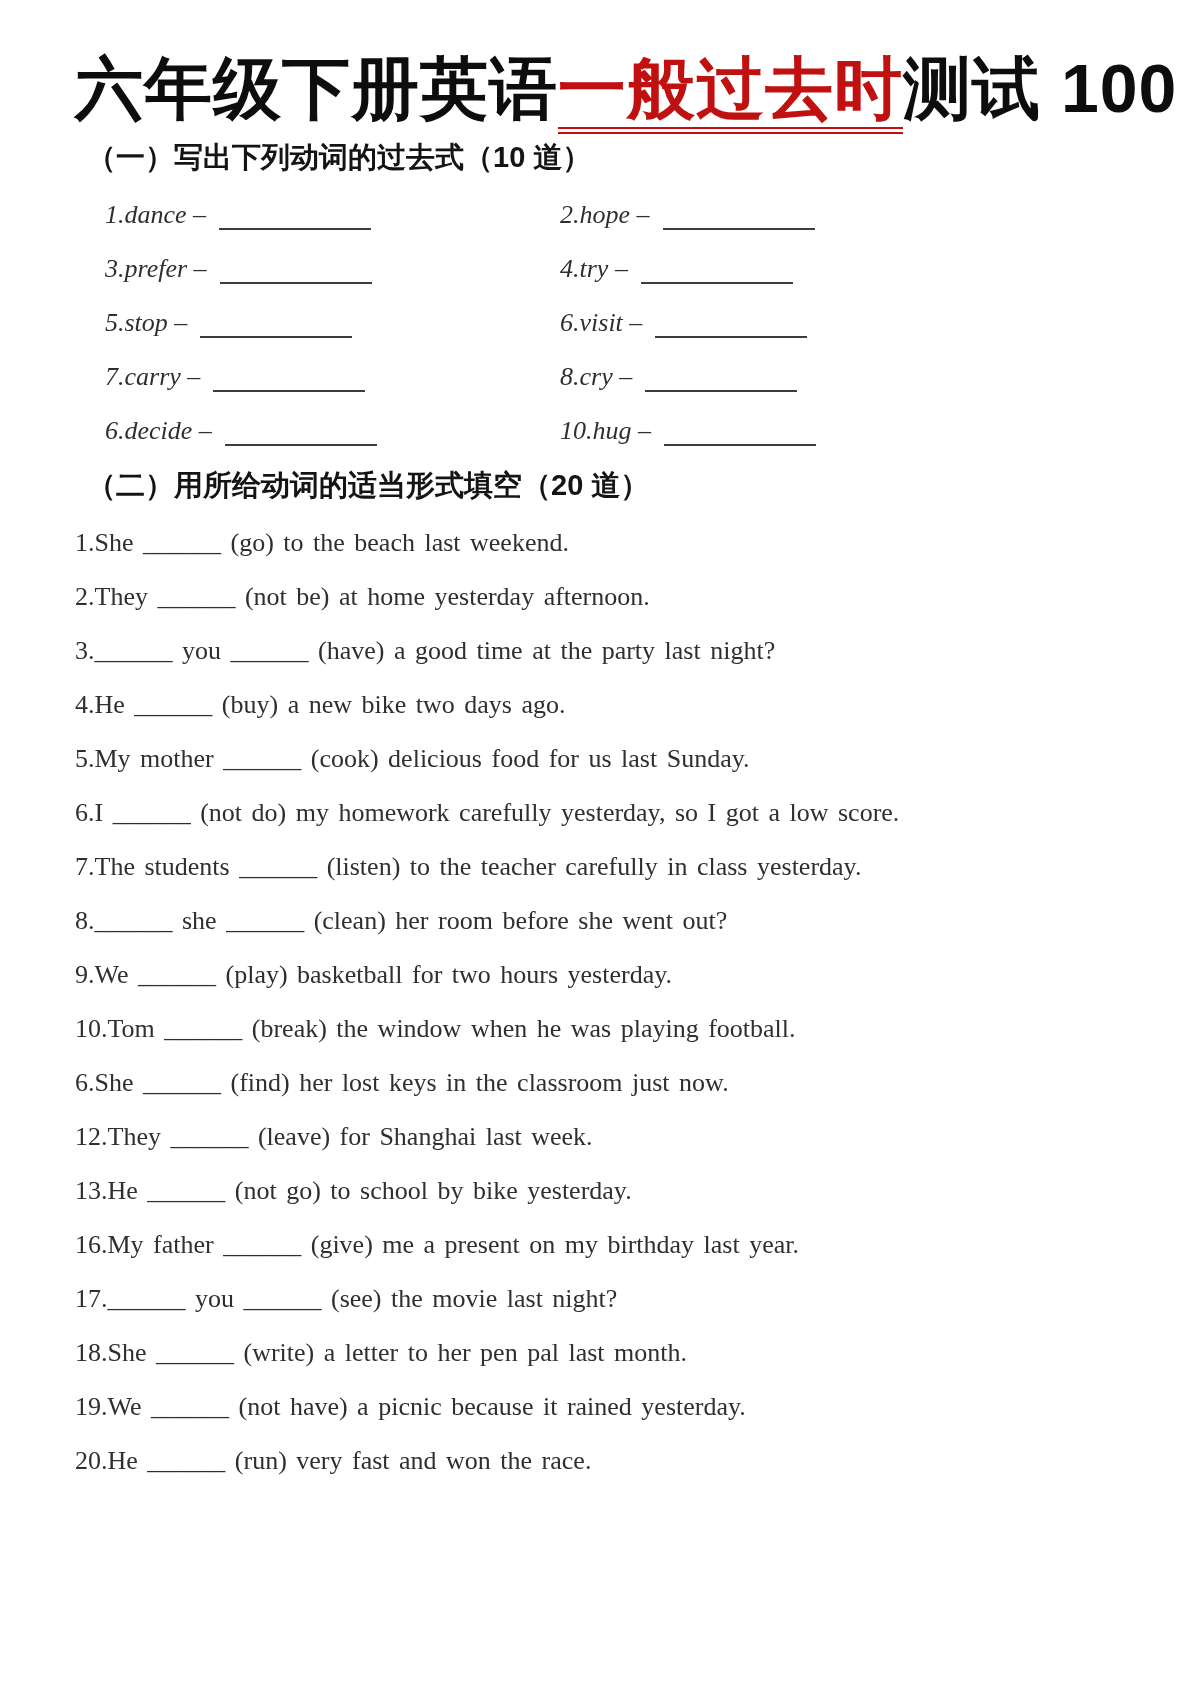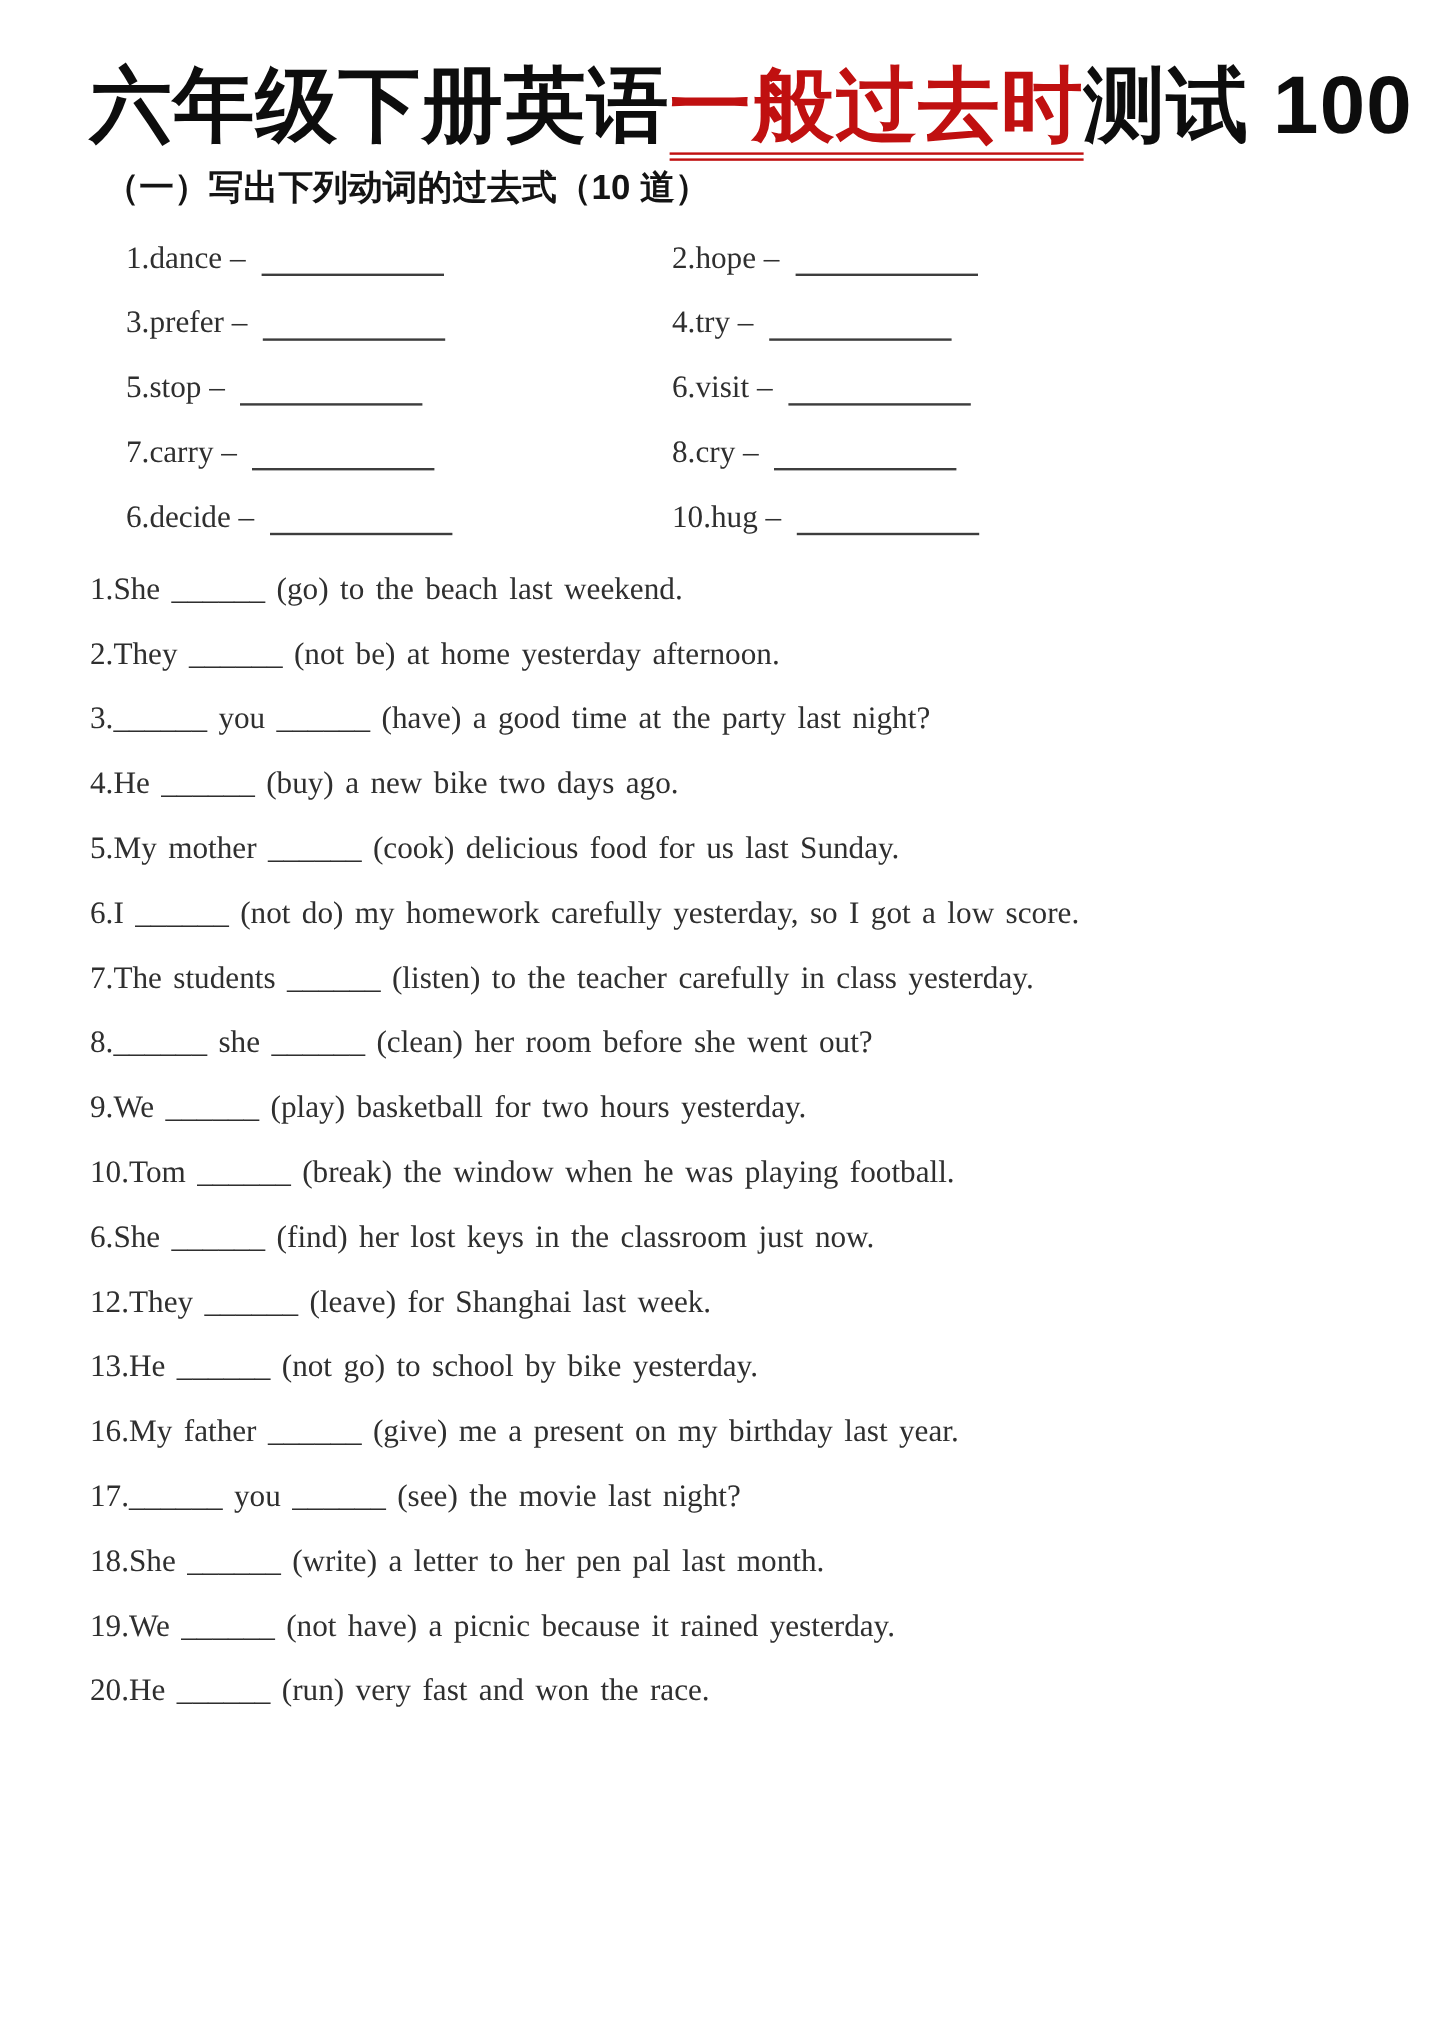--- a/index.html
+++ b/index.html
@@ -51,20 +51,21 @@
     margin: 2px 0 6px 30px;
   }
   .verb-item {
     height: 54px;
     line-height: 54px;
     font-size: 26px;
     white-space: nowrap;
   }
   .verb-label {
     color: #2f2f2f;
+    font-style: italic;
   }
   .blank-line {
     display: inline-block;
     width: 152px;
     height: 20px;
     border-bottom: 2px solid #3d3d3d;
     margin-left: 13px;
     vertical-align: -7px;
   }
   .sentence-list {
@@ -92,20 +93,21 @@
     <div class="verb-item"><span class="verb-label">3.prefer –</span><span class="blank-line"></span></div>
     <div class="verb-item"><span class="verb-label">4.try –</span><span class="blank-line"></span></div>
     <div class="verb-item"><span class="verb-label">5.stop –</span><span class="blank-line"></span></div>
     <div class="verb-item"><span class="verb-label">6.visit –</span><span class="blank-line"></span></div>
     <div class="verb-item"><span class="verb-label">7.carry –</span><span class="blank-line"></span></div>
     <div class="verb-item"><span class="verb-label">8.cry –</span><span class="blank-line"></span></div>
     <div class="verb-item"><span class="verb-label">6.decide –</span><span class="blank-line"></span></div>
     <div class="verb-item"><span class="verb-label">10.hug –</span><span class="blank-line"></span></div>
   </div>
 
+  <h2 class="section-heading second">（二）用所给动词的适当形式填空（20 道）</h2>
 
   <div class="sentence-list">
     <div class="sentence">1.She ______ (go) to the beach last weekend.</div>
     <div class="sentence">2.They ______ (not be) at home yesterday afternoon.</div>
     <div class="sentence">3.______ you ______ (have) a good time at the party last night?</div>
     <div class="sentence">4.He ______ (buy) a new bike two days ago.</div>
     <div class="sentence">5.My mother ______ (cook) delicious food for us last Sunday.</div>
     <div class="sentence">6.I ______ (not do) my homework carefully yesterday, so I got a low score.</div>
     <div class="sentence">7.The students ______ (listen) to the teacher carefully in class yesterday.</div>
     <div class="sentence">8.______ she ______ (clean) her room before she went out?</div>

